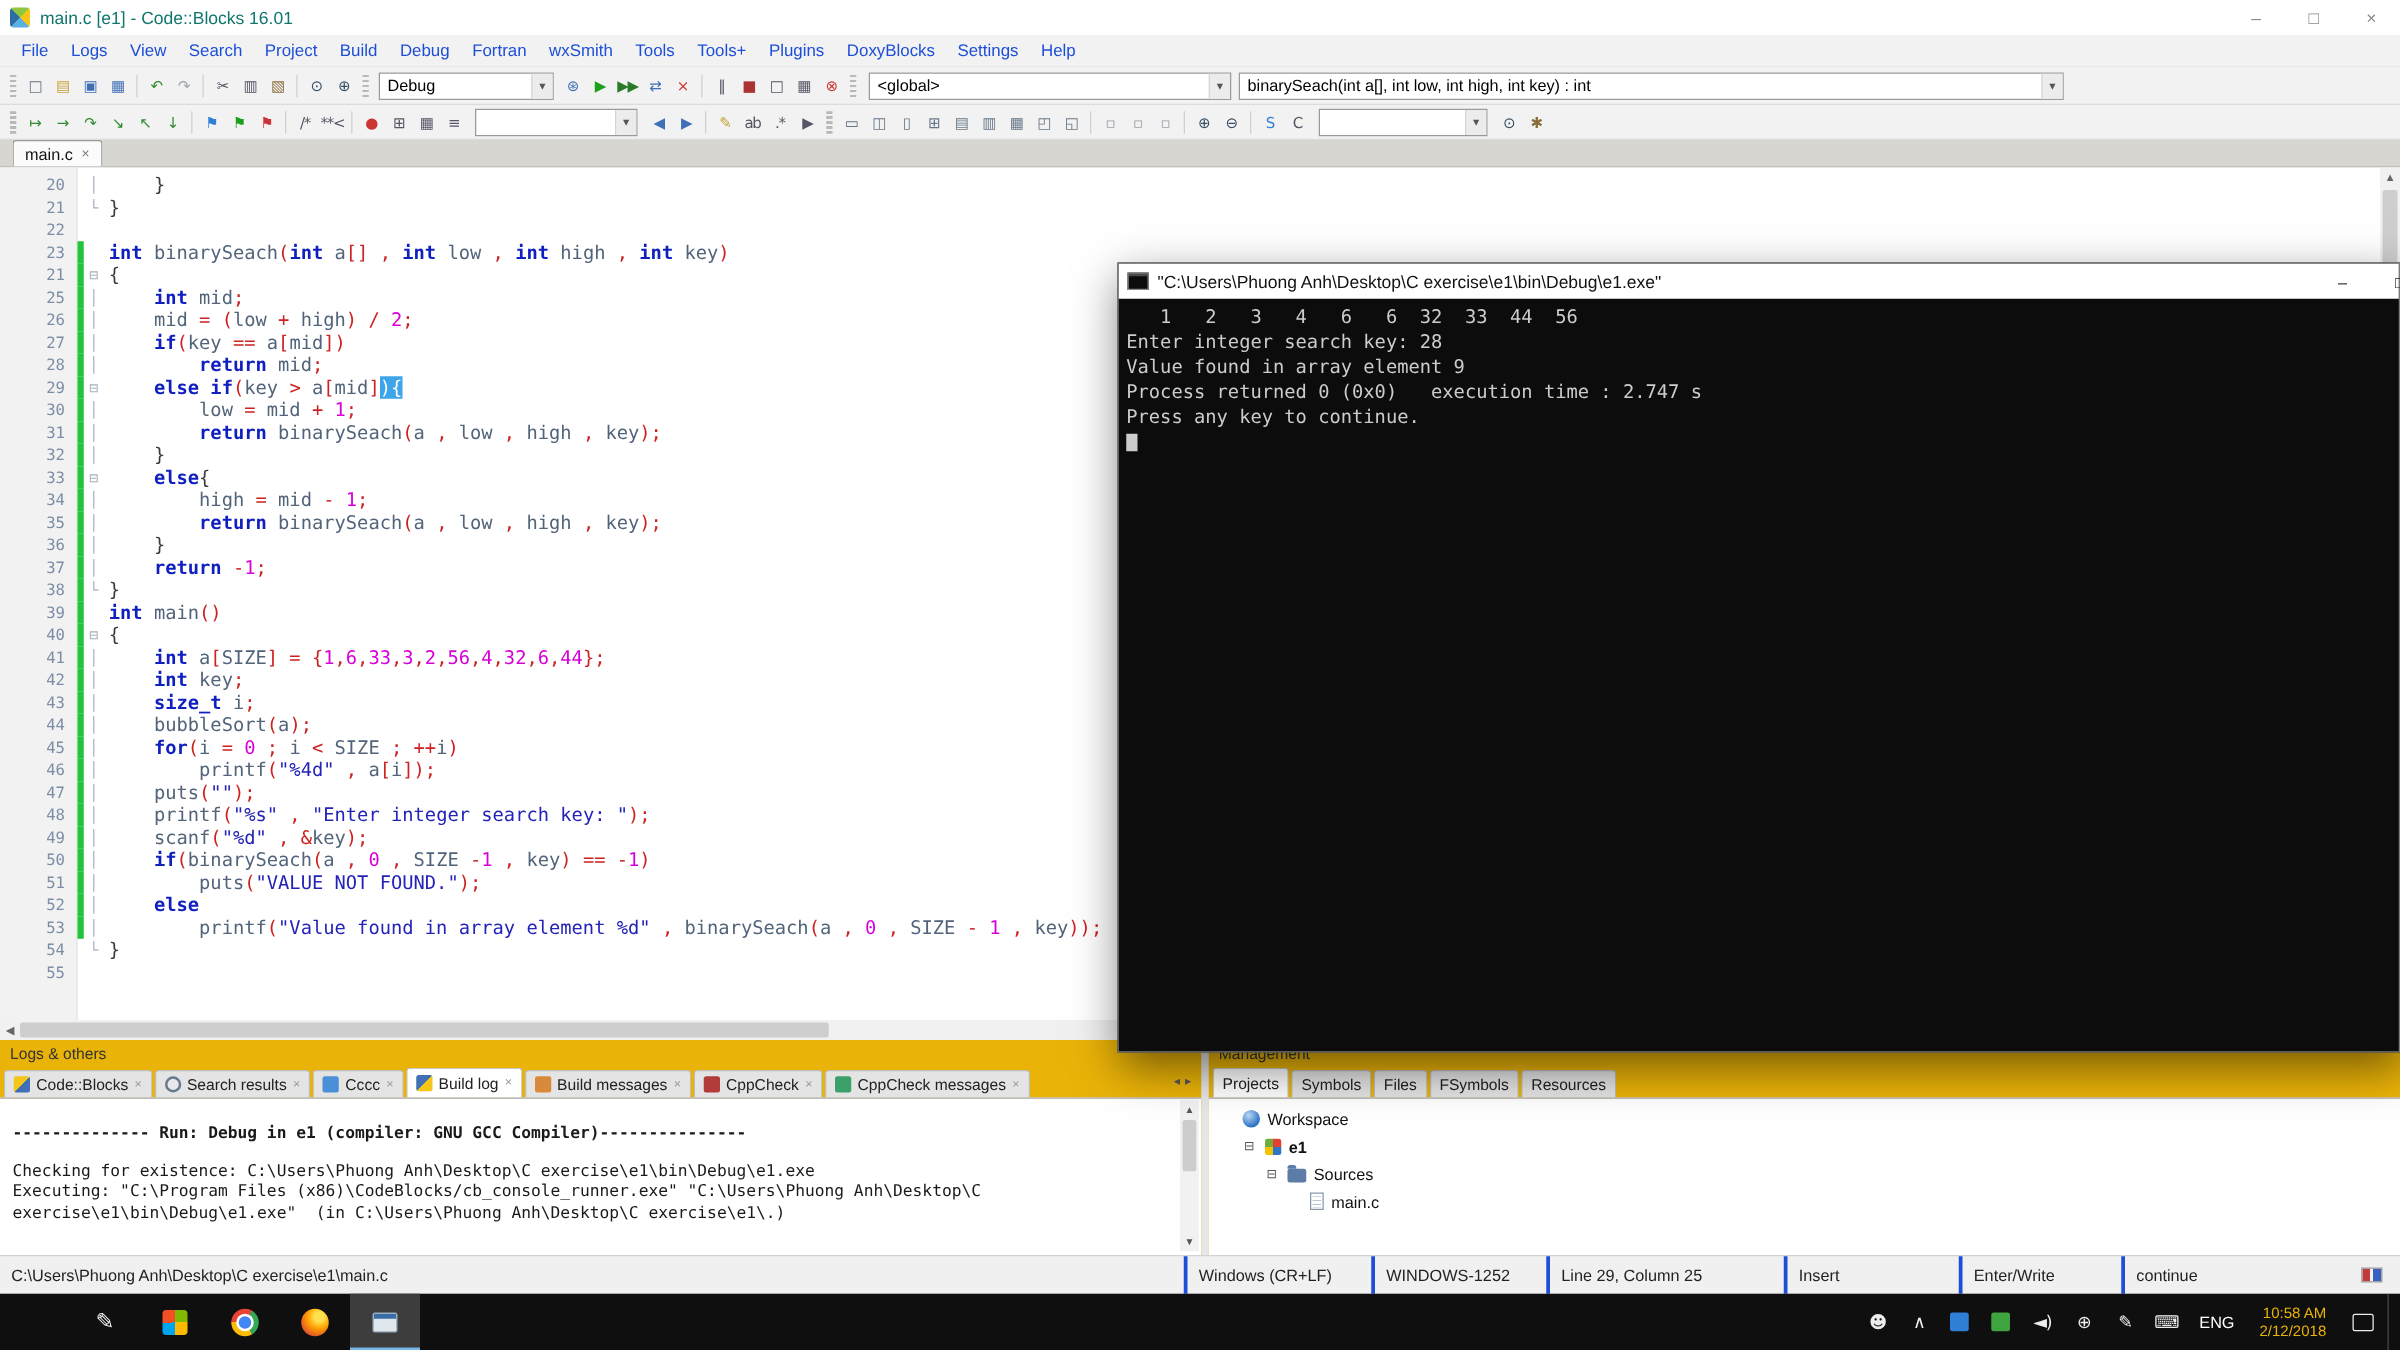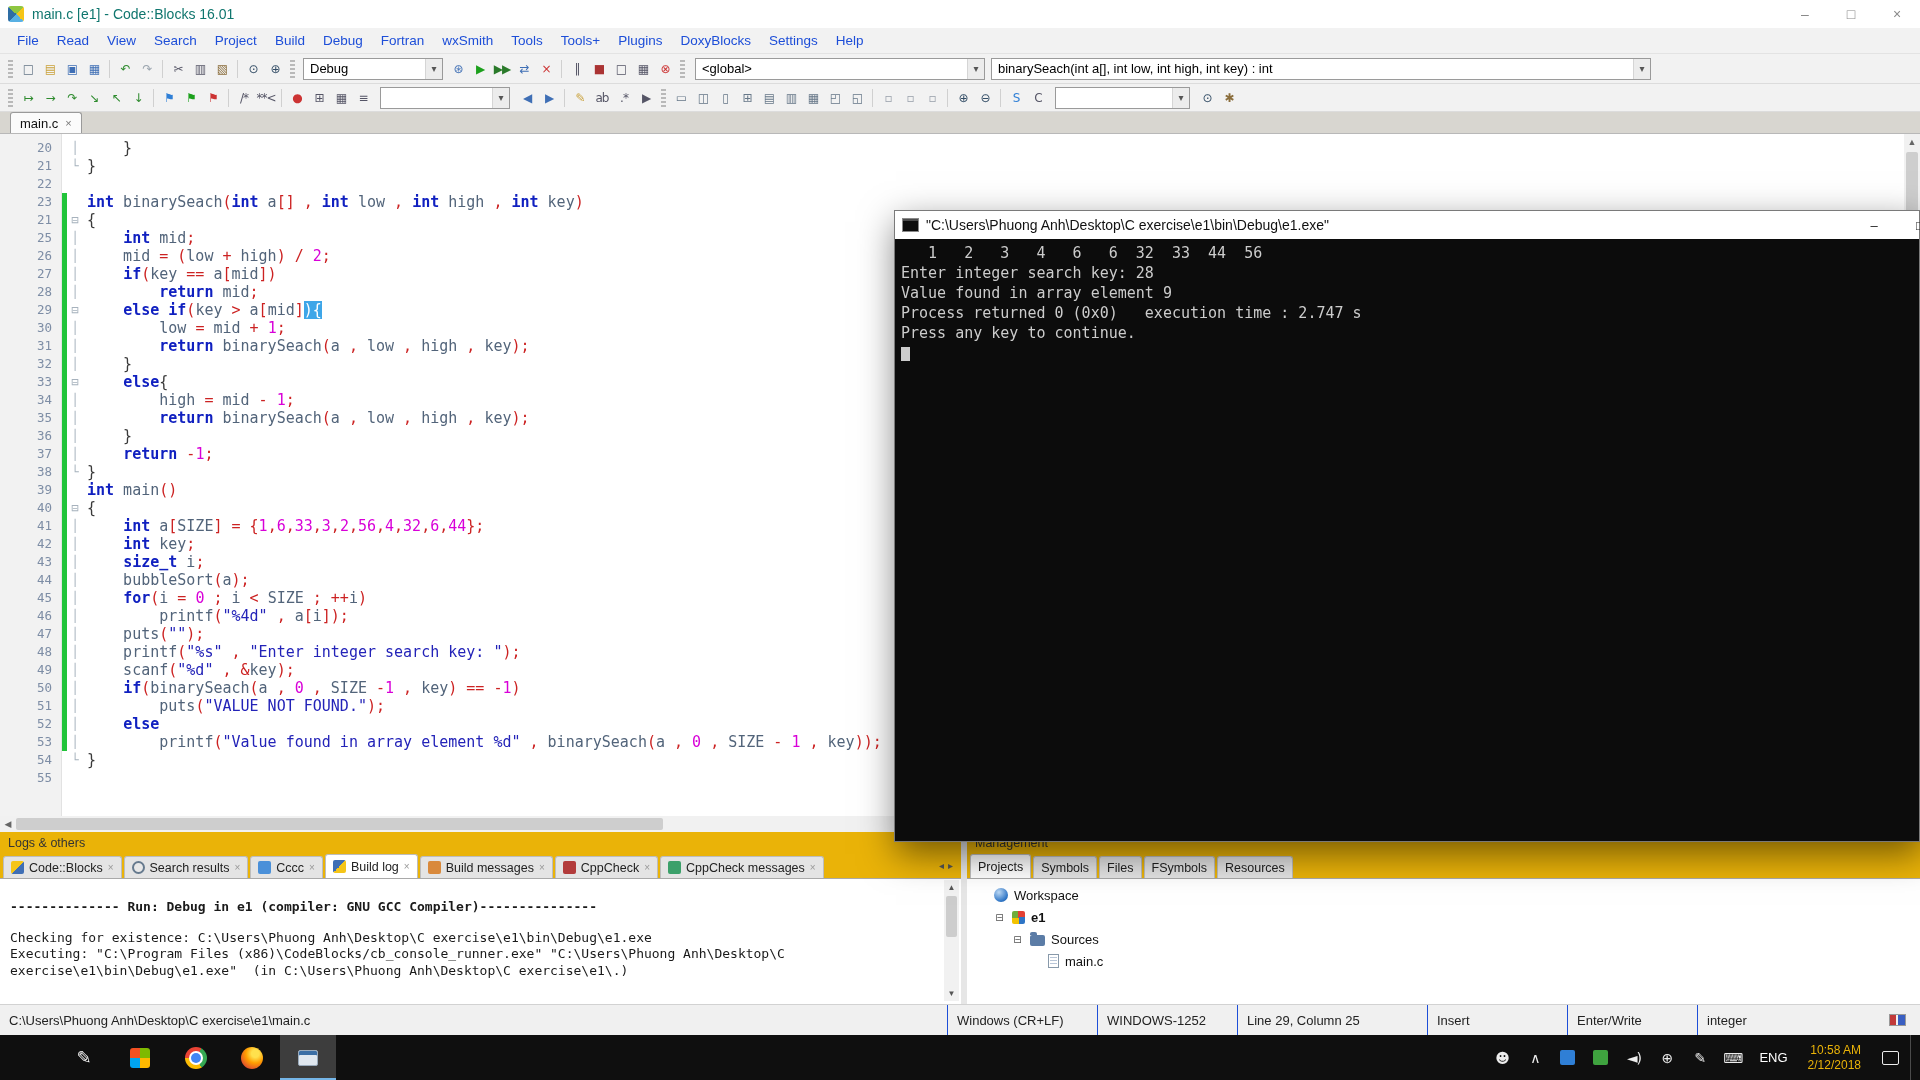--- a/index.html
+++ b/index.html
@@ -142,21 +142,21 @@
   .i-folder { width:15px; height:11px; background:#5b7ca6; border-radius:2px; position:relative; margin-top:3px; }
   .i-folder::before { content:""; position:absolute; top:-3px; left:0; width:7px; height:3px;
     background:#5b7ca6; border-radius:2px 2px 0 0; }
   .i-file { width:11px; height:14px; background:#fff; border:1px solid #8899aa;
     background-image:repeating-linear-gradient(#b9c6d8 0 1px,transparent 1px 3px);
     background-size:7px 9px; background-position:1px 2px; background-repeat:no-repeat; }
 
   
   .statusbar { position:absolute; left:0; right:0; top:1004px; height:31px; background:#f0f0f0;
     border-top:1px solid #d2d2d2; display:flex; align-items:stretch; font-size:13px; color:#222; z-index:6; }
-  .sfield { border-left:1px solid #1d4ed8; display:flex; align-items:center; padding:0 9px;
+  .sfield { border-left:3px solid #1d4ed8; display:flex; align-items:center; padding:0 9px;
     white-space:nowrap; overflow:hidden; }
   .sfield.first { border-left:none; }
   .sspacer { flex:0 0 92px; }
   .sicon { align-self:center; width:17px; height:12px; margin-right:14px;
     background:linear-gradient(90deg,#c23a3a 0 38%,#f2f2f2 38% 55%,#3a5fc2 55%); border:1px solid #999; }
 
   
   .taskbar { position:absolute; left:0; right:0; bottom:0; height:45px; background:#0f0f0f;
     display:flex; align-items:stretch; z-index:30; }
   #taskbar-apps { display:flex; }
@@ -197,21 +197,21 @@
     <span class="title-text">main.c [e1] - Code::Blocks 16.01</span>
     <div class="win-btns">
       <span class="win-btn">–</span>
       <span class="win-btn">□</span>
       <span class="win-btn">×</span>
     </div>
   </div>
 
   <div class="menubar" id="menubar">
       <span class="menu-item">File</span>
-      <span class="menu-item">Read</span>
+      <span class="menu-item">Logs</span>
       <span class="menu-item">View</span>
       <span class="menu-item">Search</span>
       <span class="menu-item">Project</span>
       <span class="menu-item">Build</span>
       <span class="menu-item">Debug</span>
       <span class="menu-item">Fortran</span>
       <span class="menu-item">wxSmith</span>
       <span class="menu-item">Tools</span>
       <span class="menu-item">Tools+</span>
       <span class="menu-item">Plugins</span>
@@ -482,21 +482,21 @@
 
   <div class="statusbar">
 
     <span id="statusbar-fields" style="display:flex;flex:1;align-items:stretch;">
         <div class="sfield first" style="flex: 1 1 0%;">C:\Users\Phuong Anh\Desktop\C exercise\e1\main.c</div>
         <div class="sfield" style="width: 150px;">Windows (CR+LF)</div>
         <div class="sfield" style="width: 140px;">WINDOWS-1252</div>
         <div class="sfield" style="width: 190px;">Line 29, Column 25</div>
         <div class="sfield" style="width: 140px;">Insert</div>
         <div class="sfield" style="width: 130px;">Enter/Write</div>
-        <div class="sfield" style="width: 100px;">integer</div>
+        <div class="sfield" style="width: 100px;">continue</div>
       </span>
     <span class="sspacer"></span>
     <span class="sicon"></span>
   </div>
 
 </div>
 
 <div class="console">
   <div class="console-tb">
     <span class="console-icon"></span>

